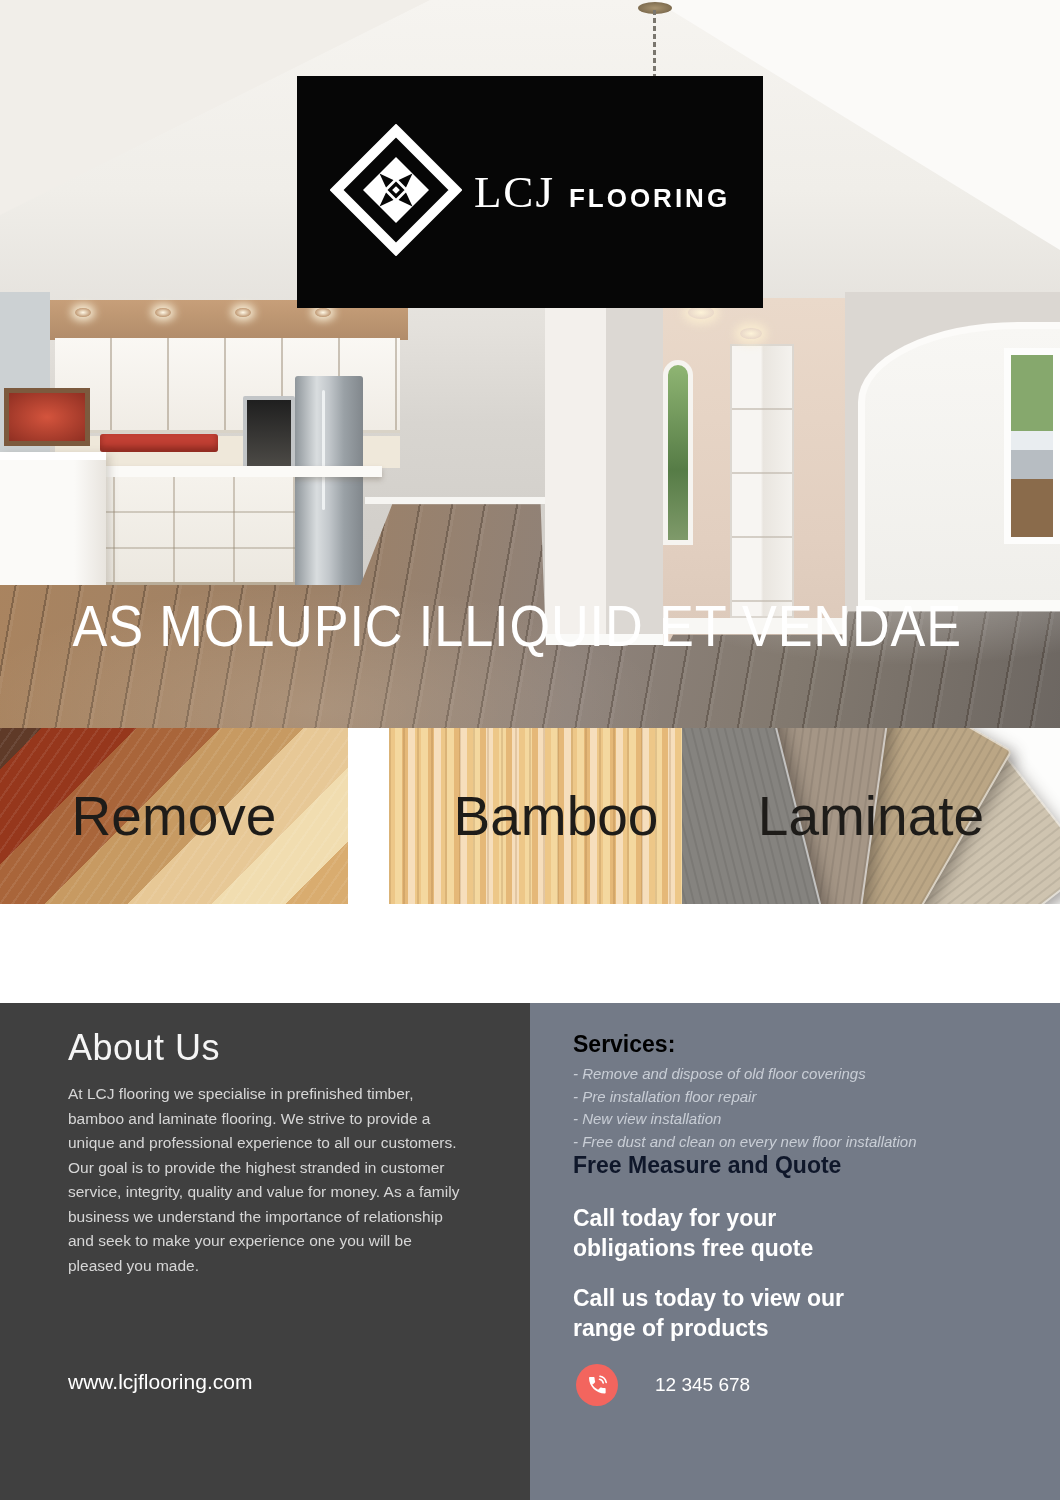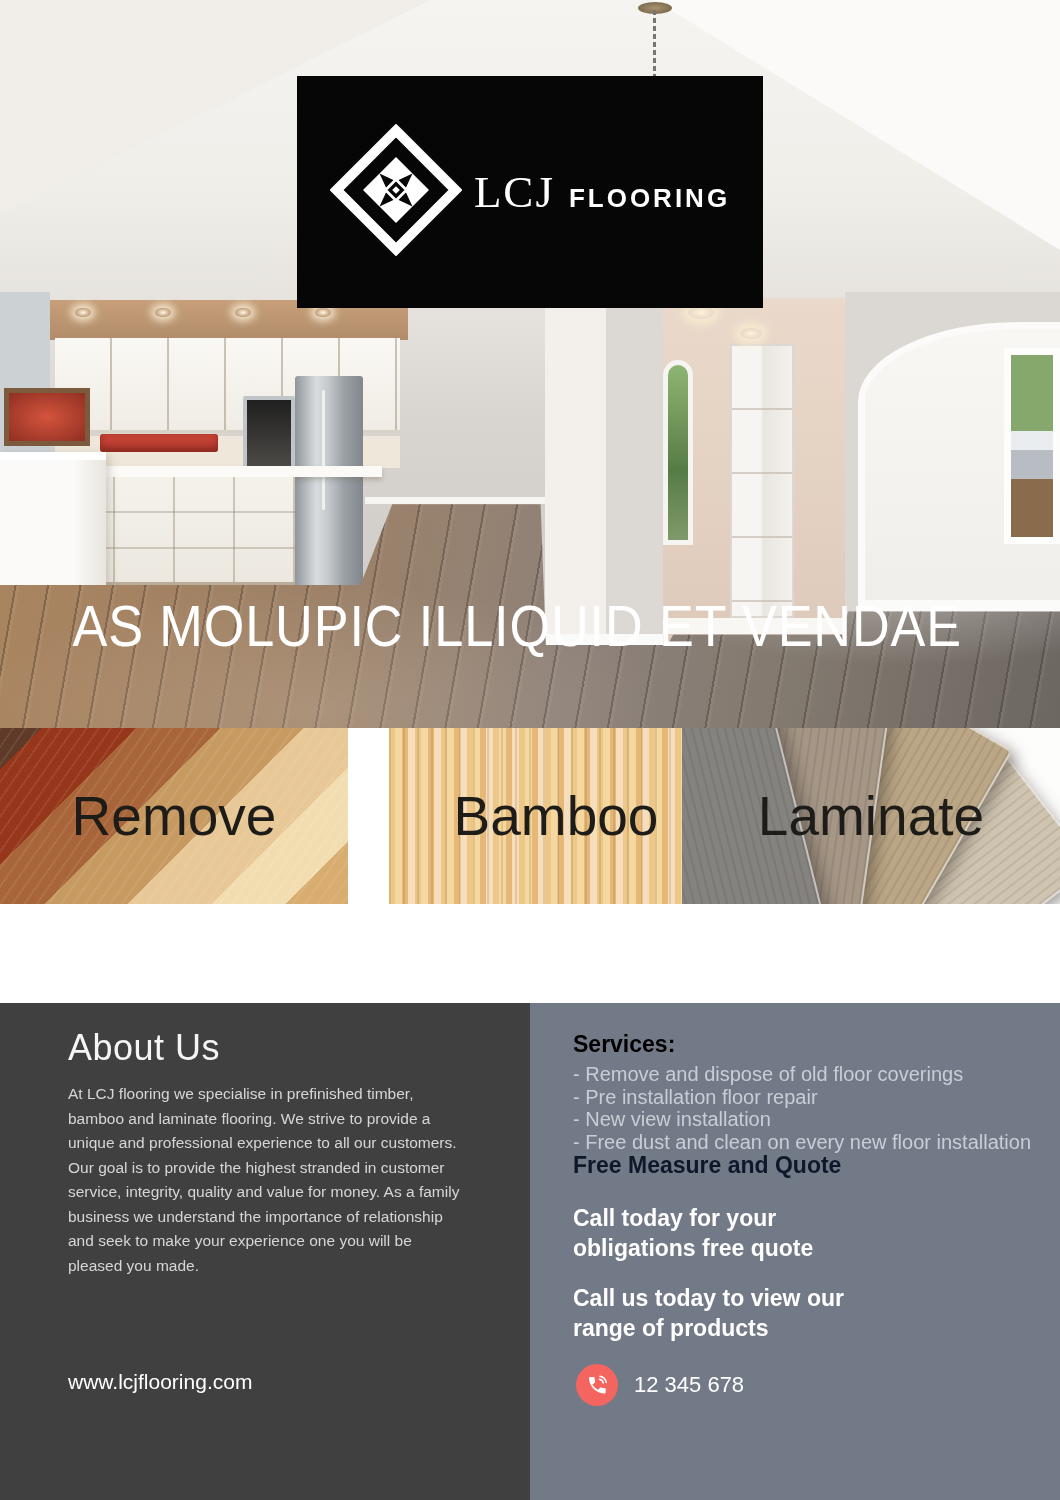--- a/index.html
+++ b/index.html
@@ -123,30 +123,30 @@
 
   
   .about-panel { left:0; top:1003px; width:530px; height:497px; background:#404040; }
   .about-h { left:68px; top:24px; font-size:36px; font-weight:300; letter-spacing:.5px; color:#f5f5f5; }
   .about-body { left:68px; top:79px; width:412px; white-space:pre-line;
     font-size:15.5px; line-height:24.5px; color:#d6d6d6; }
   .website { left:68px; top:367px; font-size:21px; color:#ffffff; }
 
   .services-panel { left:530px; top:1003px; width:530px; height:497px; background:#737a87; }
   .services-h { left:43px; top:28px; font-size:23px; font-weight:700; color:#000000; }
-  .services-list { left:43px; top:60px; list-style:none; font-size:20px; line-height:22.5px; color:#c9ced6; }
+  .services-list { left:43px; top:60px; list-style:none; font-size:15px; line-height:22.5px; color:#c9ced6;font-style:italic; }
   .free-measure { left:43px; top:149px; font-size:23px; font-weight:700; color:#0f172a; }
   .call-block { left:43px; white-space:pre-line; font-size:23px; font-weight:700;
     line-height:30px; color:#ffffff; }
   .call-today { top:200px; }
   .call-view { top:280px; }
   .phone-row { left:46px; top:361px; display:flex; align-items:center; gap:16px; }
   .phone-badge { width:42px; height:42px; border-radius:50%; background:#f3655e;
     display:flex; align-items:center; justify-content:center; }
-  .phone-num { font-size:22px; color:#ffffff; }
+  .phone-num { font-size:19px; color:#ffffff;margin-left:21px; }
 </style>
 </head>
 <body>
 
 <div class="page">
 
   <div class="hero">
     <div class="abs ceil-left"></div>
     <div class="abs ceil-right"></div>
 

